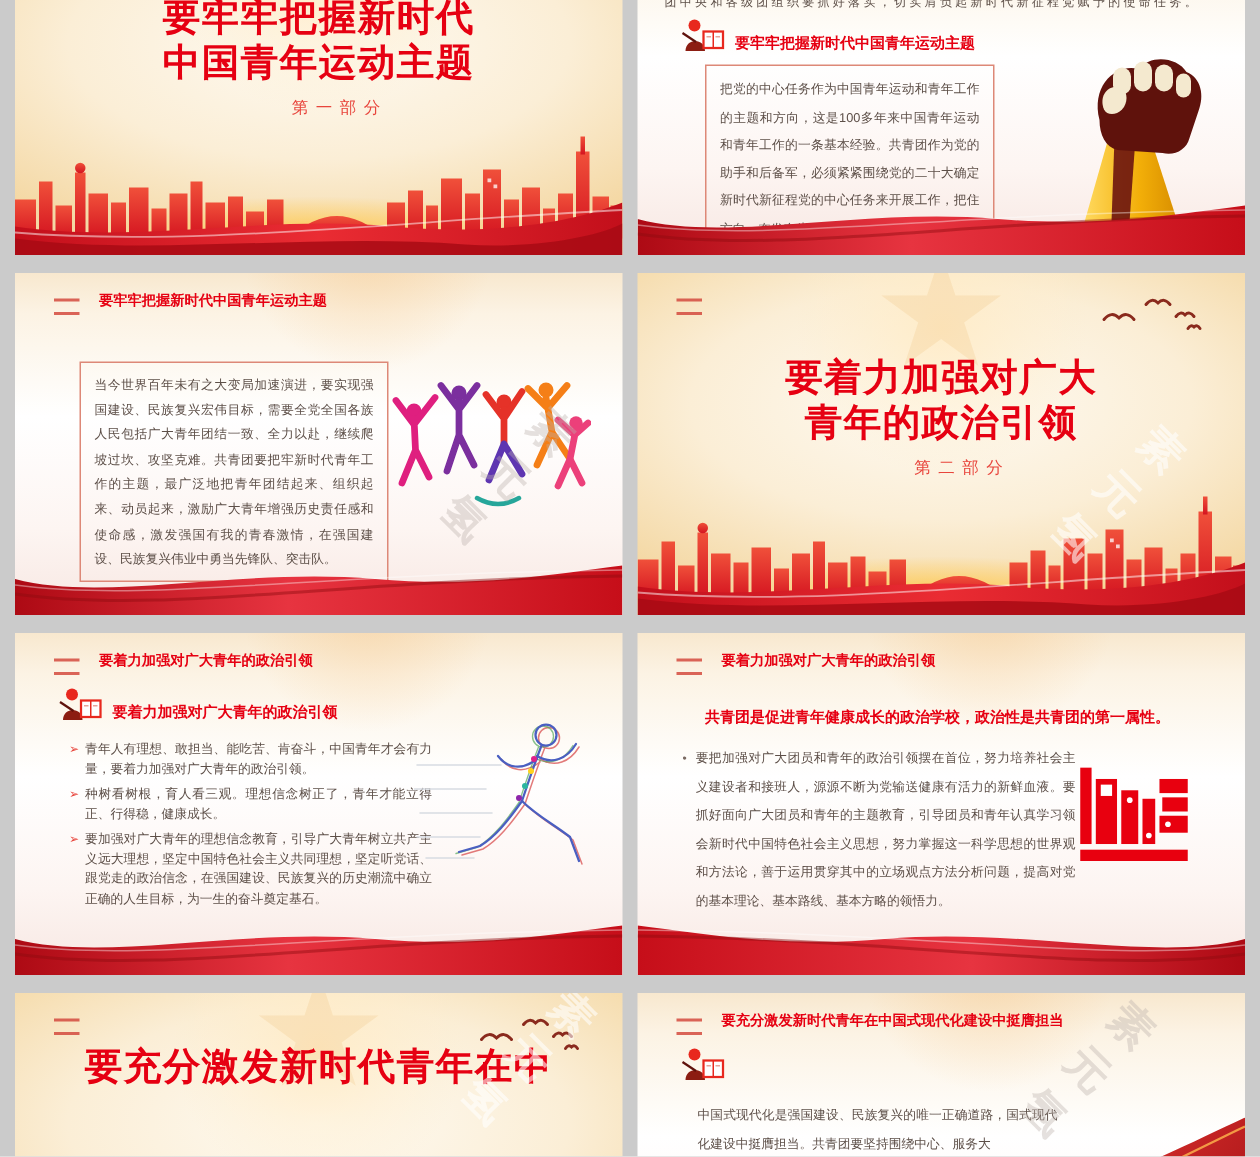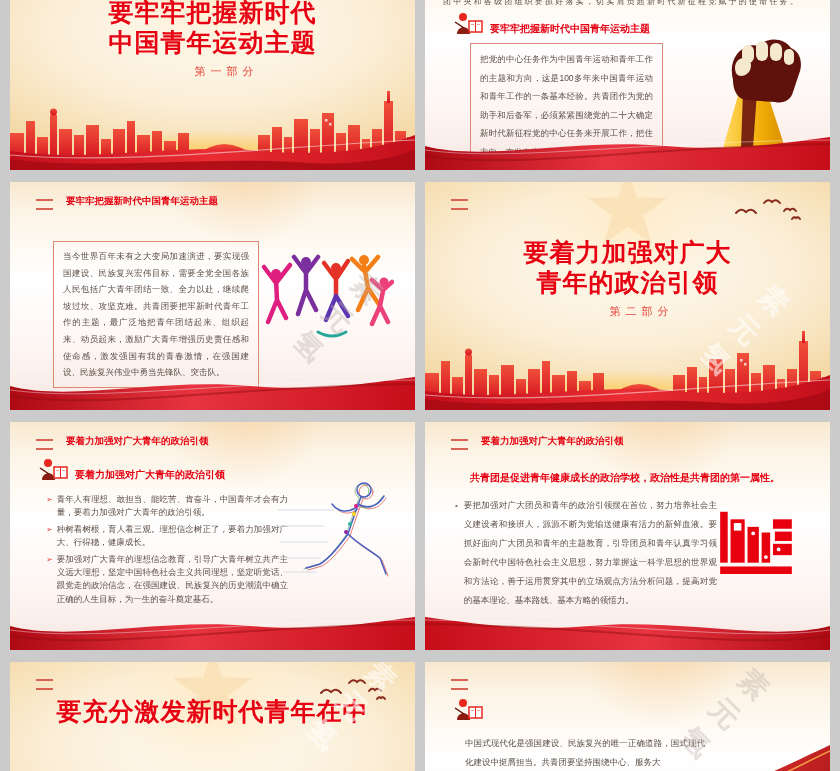--- a/index.html
+++ b/index.html
@@ -318,21 +318,21 @@
       <line x1="23" y1="12.5" x2="26" y2="12.5" stroke="#e8a49a" stroke-width="1"></line>
     </svg>
     <div class="subhead">要着力加强对广大青年的政治引领</div>
     <div class="bullets txt">
       <div class="bullet">
         <span class="mk">➢</span>
         <span>青年人有理想、敢担当、能吃苦、肯奋斗，中国青年才会有力量，要着力加强对广大青年的政治引领。</span>
       </div>
       <div class="bullet">
         <span class="mk">➢</span>
-        <span>种树看树根，育人看三观。理想信念树正了，要着力加强对广大、行得稳，健康成长。</span>
+        <span>种树看树根，育人看三观。理想信念树正了，青年才能立得正、行得稳，健康成长。</span>
       </div>
       <div class="bullet">
         <span class="mk">➢</span>
         <span>要加强对广大青年的理想信念教育，引导广大青年树立共产主义远大理想，坚定中国特色社会主义共同理想，坚定听党话、跟党走的政治信念，在强国建设、民族复兴的历史潮流中确立正确的人生目标，为一生的奋斗奠定基石。</span>
       </div>
     </div>
     <svg class="runner" viewBox="0 0 120 124">
       <g fill="none" stroke-linecap="round">
         <path d="M2,36 H58 M0,52 H48 M4,68 H52 M2,84 H44 M8,98 H40" stroke="#d8dce2" stroke-width="1"></path>
         <g stroke="#d94f4f" stroke-width="1" opacity=".75" transform="translate(2,2)">
@@ -429,20 +429,21 @@
     </div>
     <div class="wm light">
       <span class="c1">氢</span>
       <span class="c2">元</span>
       <span class="c3">素</span>
     </div>
   </div>
 
   <div class="slide content s8">
     <div class="lines-icon"></div>
+    <div class="hdr">要充分激发新时代青年在中国式现代化建设中挺膺担当</div>
     <svg class="reader-icon" viewBox="0 0 30 26">
       <circle cx="9" cy="5" r="4" fill="#e8281e"></circle>
       <path d="M3,22 C3,13 16,13 16,22 Z" fill="#8c1d12"></path>
       <path d="M1,10 L10,16" stroke="#5f120c" stroke-width="1.5"></path>
       <rect x="15" y="9" width="13" height="11" fill="#fff" stroke="#e8281e" stroke-width="1.5"></rect>
       <line x1="21.5" y1="9" x2="21.5" y2="20" stroke="#e8281e" stroke-width="1"></line>
       <line x1="17" y1="12.5" x2="20" y2="12.5" stroke="#e8a49a" stroke-width="1"></line>
       <line x1="23" y1="12.5" x2="26" y2="12.5" stroke="#e8a49a" stroke-width="1"></line>
     </svg>
     <div class="para txt">中国式现代化是强国建设、民族复兴的唯一正确道路，国式现代化建设中挺膺担当。共青团要坚持围绕中心、服务大</div>

